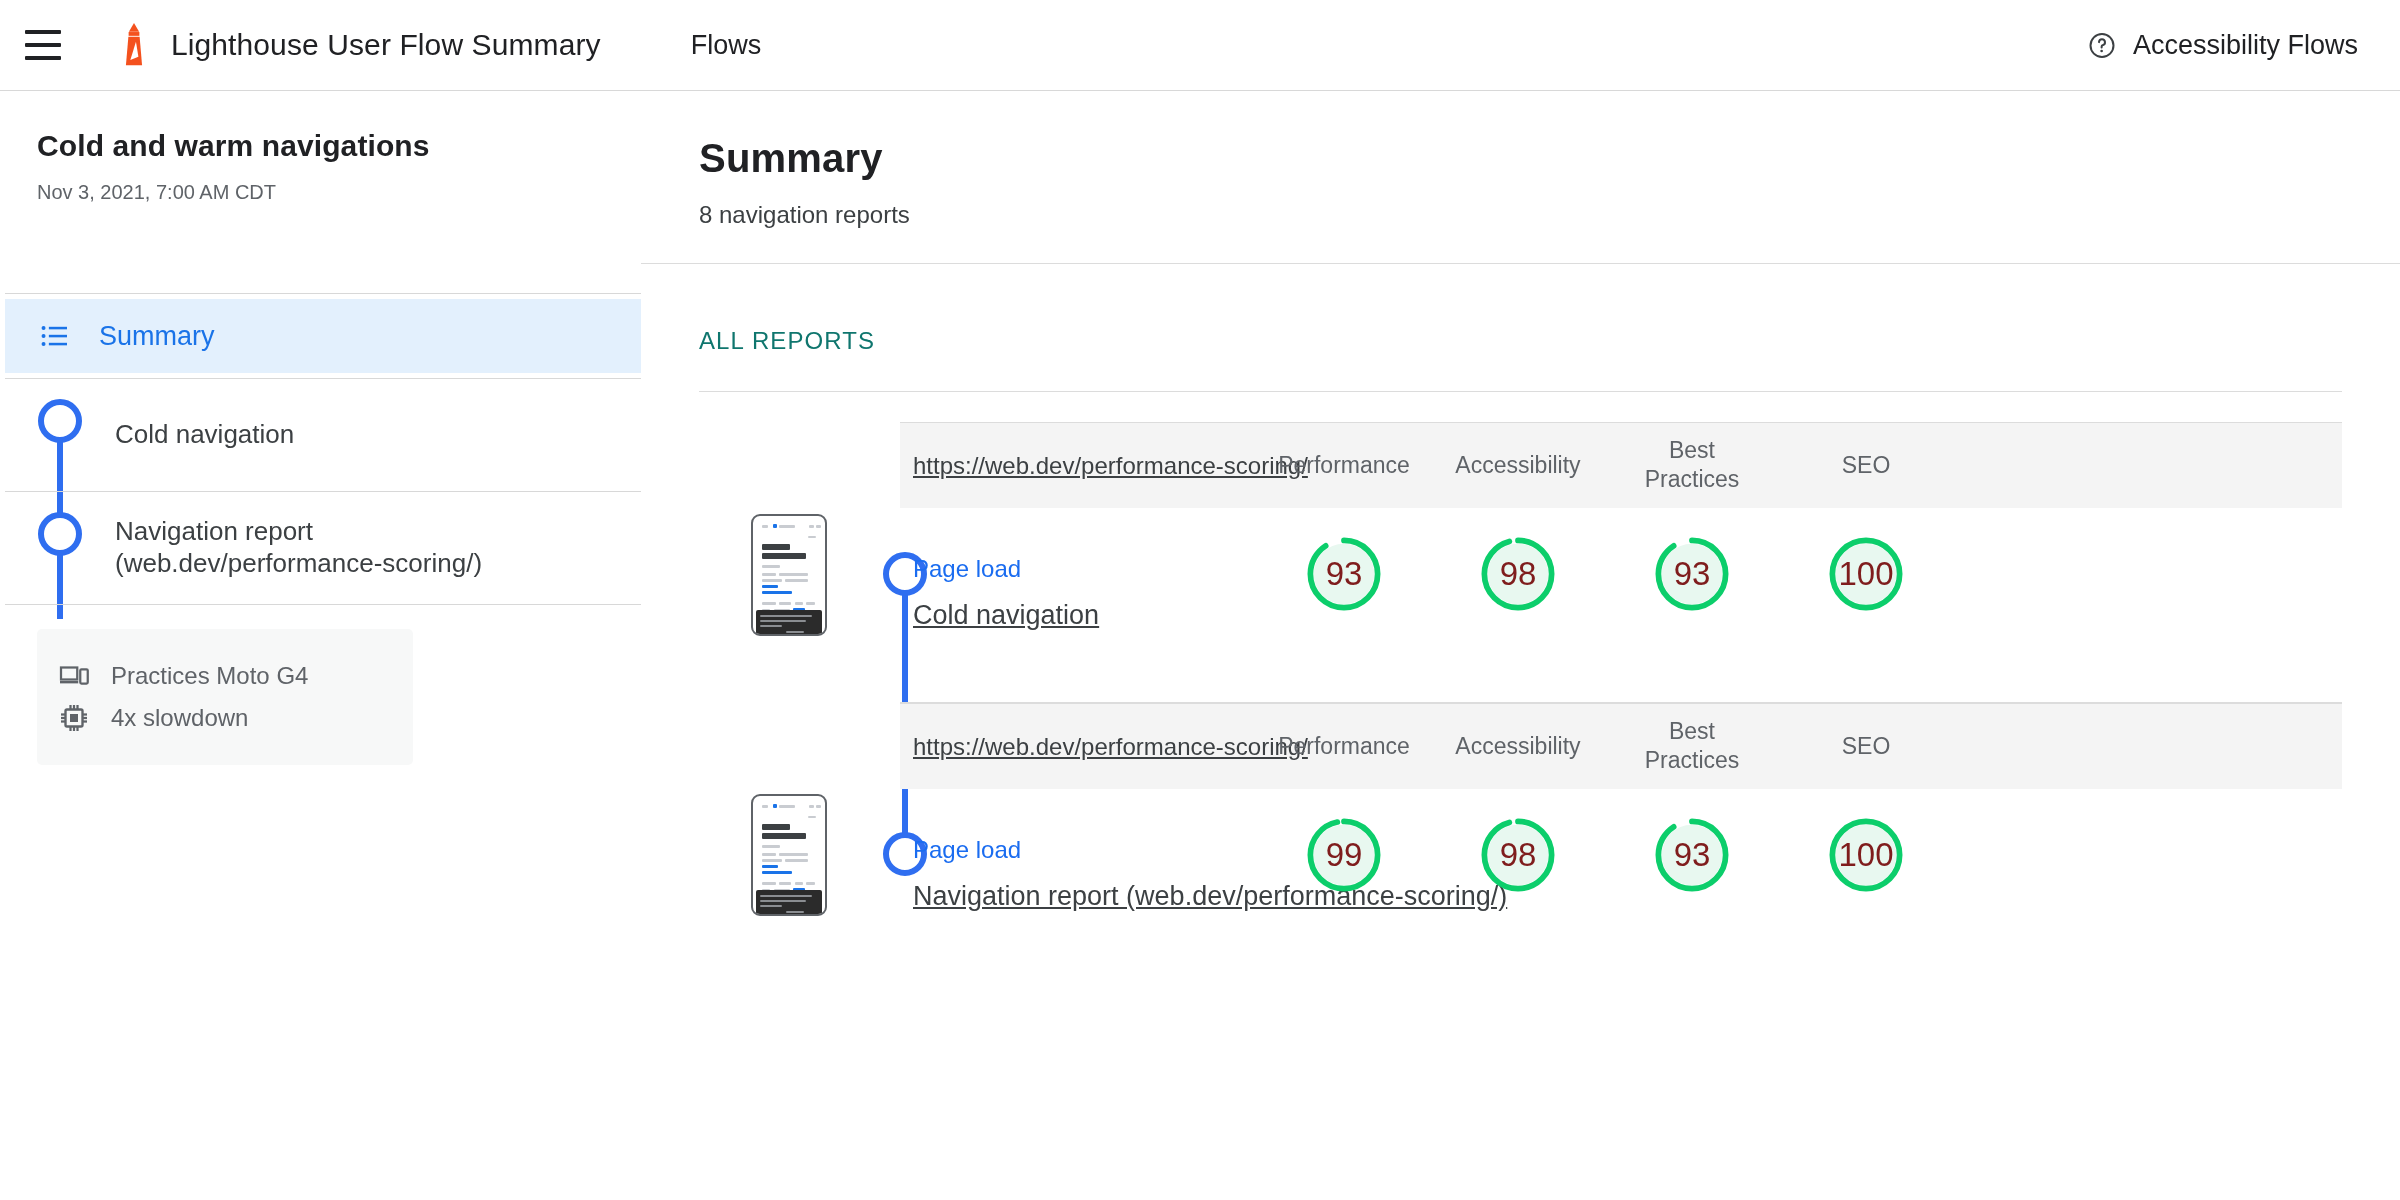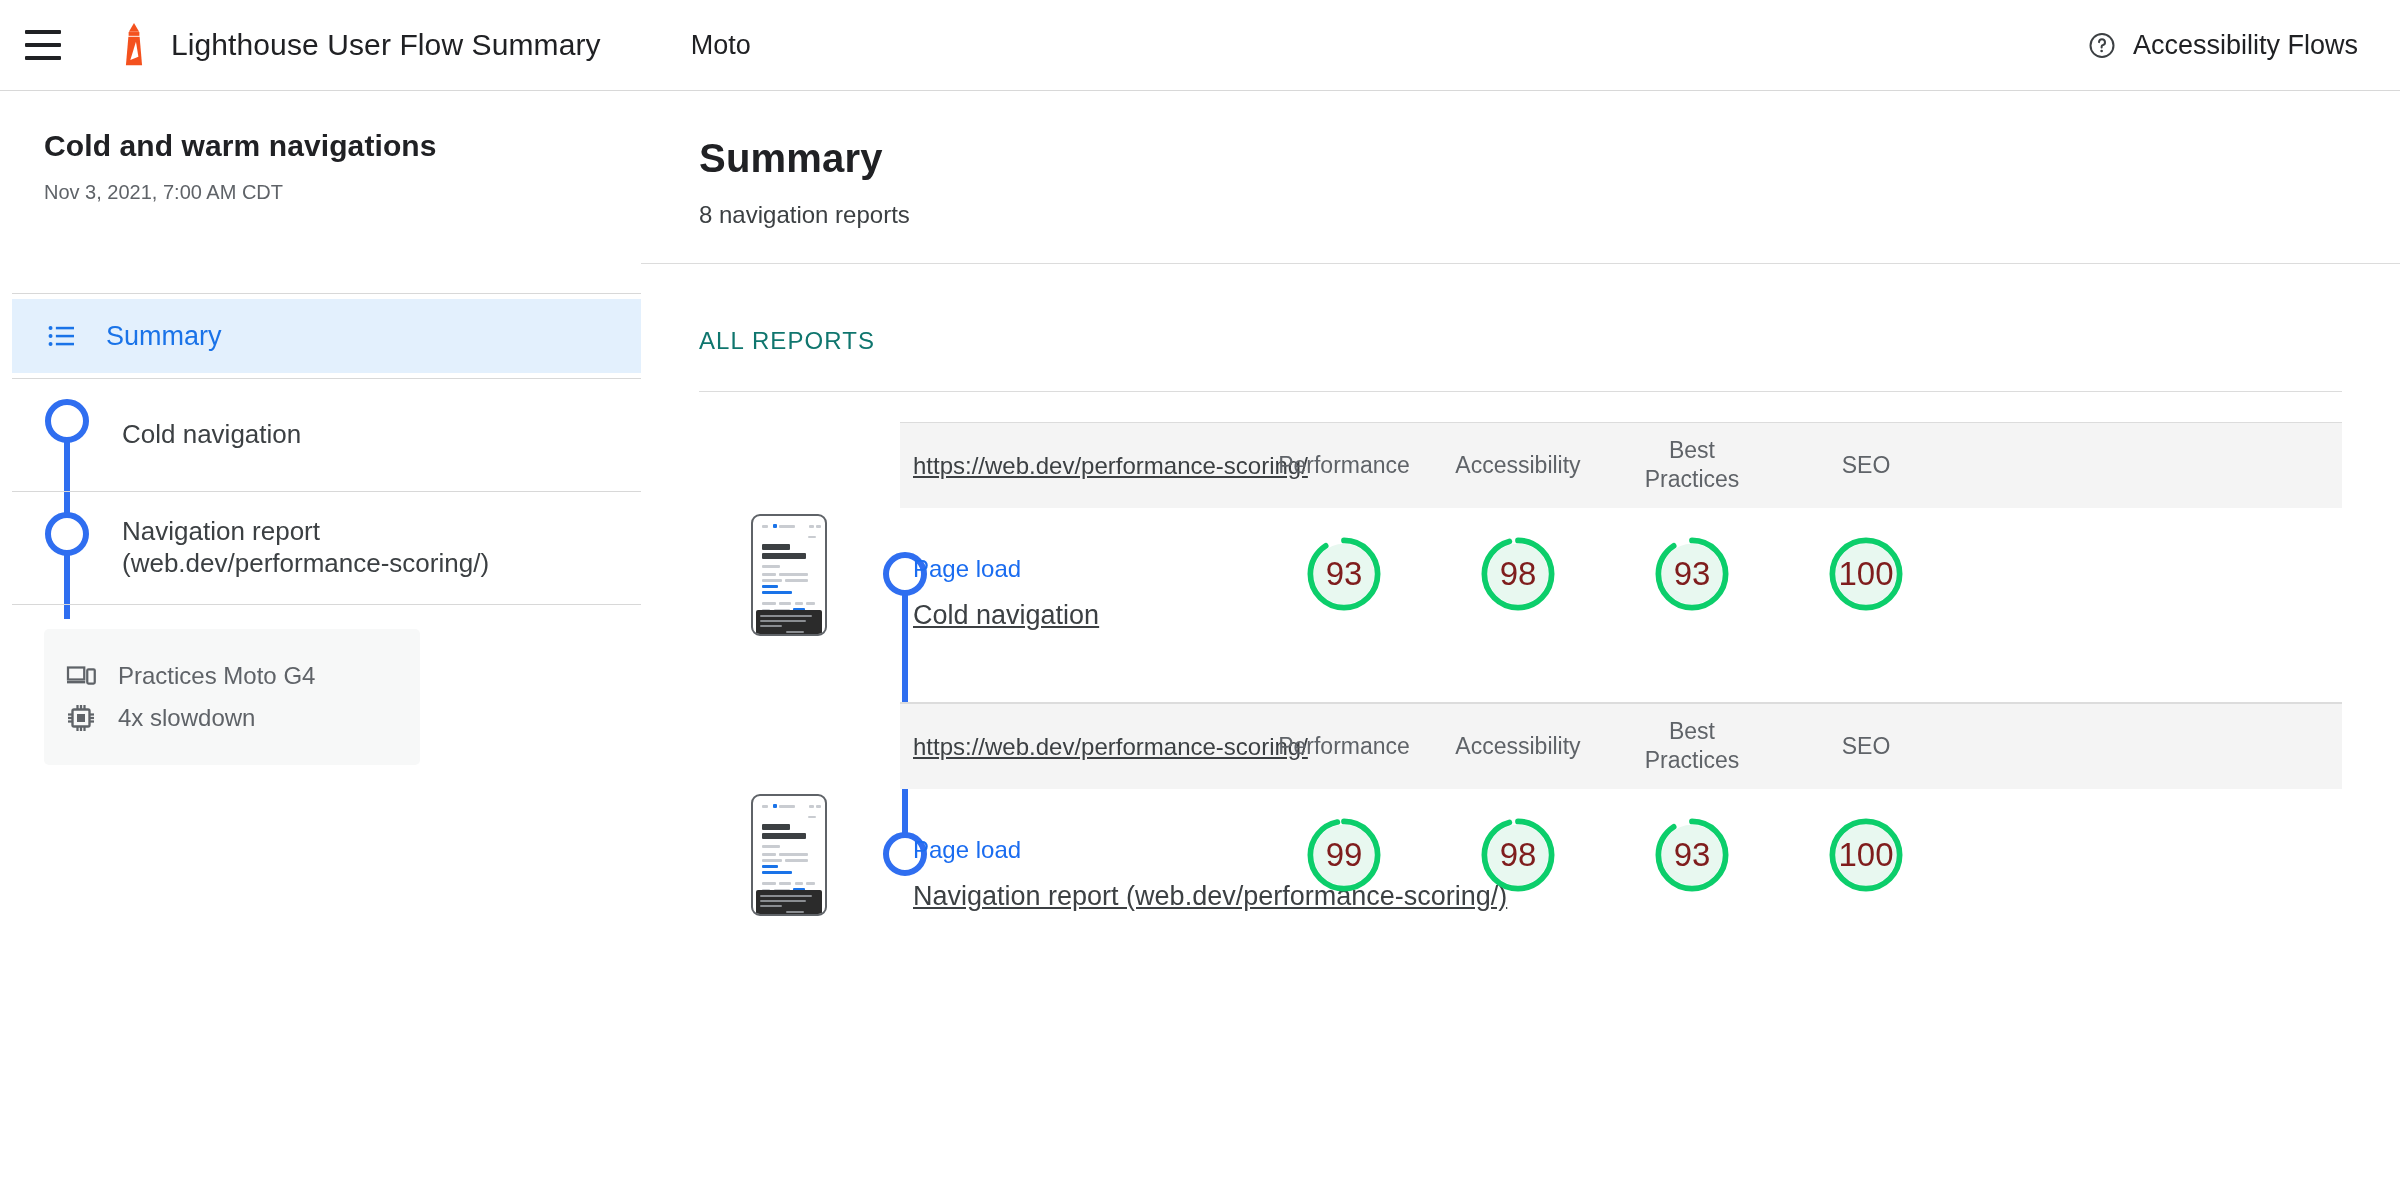--- a/index.html
+++ b/index.html
@@ -63,21 +63,21 @@
     transform: translateY(-50%);
     display: flex; align-items: center; gap: 16px;
     cursor: pointer;
   }
   #help-link .lbl {
     font-size: 27px; color: #202124; white-space: nowrap;
   }
 
   
   #sidebar {
-    position: absolute; top: 91px; left: 12px;
+    position: absolute; top: 91px; left: 5px;
     width: 640px; height: 1109px;
     background: #fff;
     border-right: 1px solid #d8d8d8;
     box-sizing: border-box;
   }
   #flow-header {
     padding: 38px 32px 30px 32px;
     border-bottom: 1px solid #d8d8d8;
     box-sizing: border-box;
     height: 203px;
@@ -266,21 +266,21 @@
   <div id="brand">
     <svg id="lh-logo" viewBox="0 0 24 36">
       <path d="M12 0 L16.2 7.2 L7.8 7.2 Z" fill="#f4511e"></path>
       <rect x="7.6" y="7.4" width="8.8" height="3.1" fill="#f4511e"></rect>
       <path d="M7.4 11.2 L16.6 11.2 L18.6 34.6 L5.4 34.6 Z" fill="#f4511e"></path>
       <path d="M13.6 15.4 L15.6 27.6 L9.0 30.2 Z" fill="#ffffff"></path>
     </svg>
     <div id="app-title">Lighthouse User Flow Summary</div>
   </div>
 
-  <button id="save-btn">Moto</button>
+  <button id="save-btn">Flows</button>
 
   <div id="help-link">
     <svg width="30" height="30" viewBox="0 0 24 24">
       <circle cx="12" cy="12" r="9.2" fill="none" stroke="#3c4043" stroke-width="1.6"></circle>
       <path d="M9.6 9.3a2.4 2.4 0 1 1 2.9 2.5c-.5.15-.8.6-.8 1.15v.55" fill="none" stroke="#3c4043" stroke-width="1.6" stroke-linecap="round"></path>
       <circle cx="11.7" cy="16.4" r="1.05" fill="#3c4043"></circle>
     </svg>
     <span class="lbl">Accessibility Flows</span>
   </div>
 </div>

